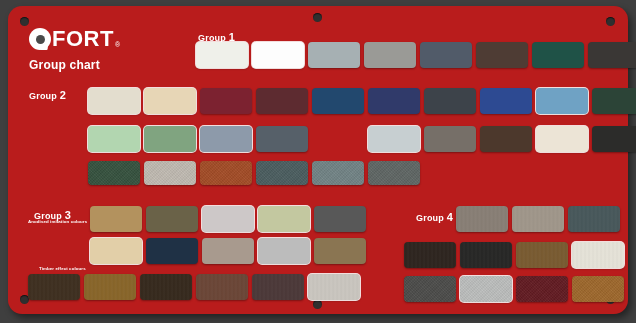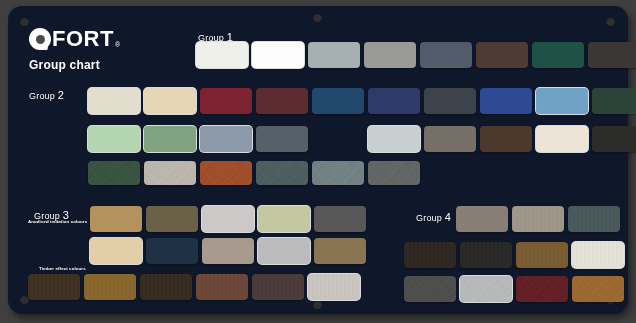--- a/index.html
+++ b/index.html
@@ -14,21 +14,21 @@
     font-family: "Liberation Sans", sans-serif;
     -webkit-font-smoothing: antialiased;
   }
 
   #board {
     position: absolute;
     left: 8px;
     top: 6px;
     width: 620px;
     height: 308px;
-    background: #0f172a;
+    background: #b91c1c;
     border-radius: 14px;
     box-shadow: 3px 4px 7px rgba(0,0,0,0.45);
   }
 
   .hole {
     position: absolute;
     width: 9px;
     height: 9px;
     border-radius: 50%;
     background: #2f2f2f;
@@ -103,21 +103,21 @@
     font-size: 12px;
     font-weight: bold;
     letter-spacing: 0.2px;
   }
 
   
   .group-label {
     position: absolute;
     color: #ffffff;
     font-size: 9px;
-    font-weight: normal;
+    font-weight: bold;
     letter-spacing: 0.2px;
     white-space: nowrap;
   }
   .group-label .num {
     font-size: 11px;
   }
   .sub-label {
     position: absolute;
     color: #ffffff;
     font-size: 4.4px;

